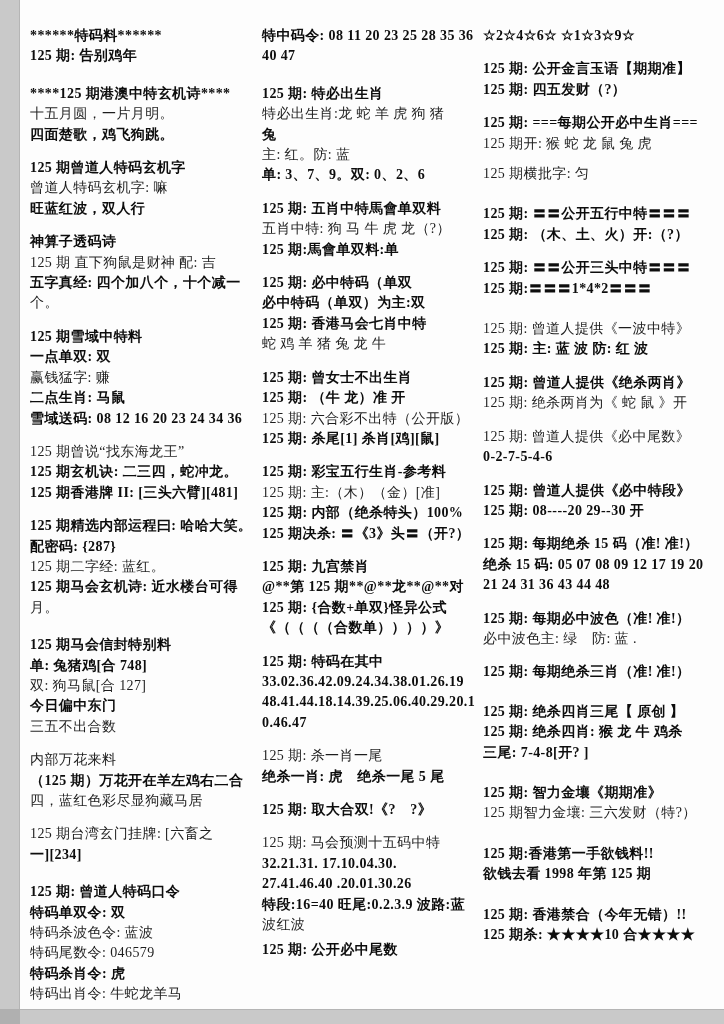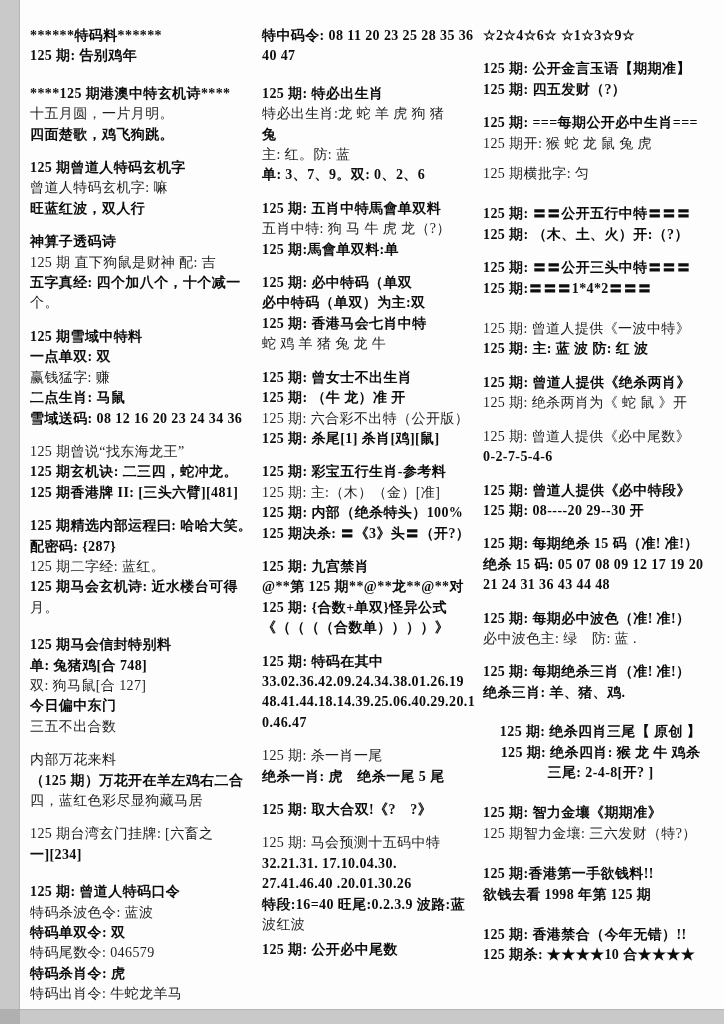--- a/index.html
+++ b/index.html
@@ -77,22 +77,22 @@
         <div class="line">内部万花来料</div>
         <div class="line b">（125 期）万花开在羊左鸡右二合</div>
         <div class="line">四，蓝红色彩尽显狗藏马居</div>
       </div>
       <div class="block">
         <div class="line">125 期台湾玄门挂牌: [六畜之</div>
         <div class="line b">一][234]</div>
       </div>
       <div class="block" style="margin-top: 17px;">
         <div class="line b">125 期: 曾道人特码口令</div>
+        <div class="line b">特码单双令: 双</div>
         <div class="line">特码杀波色令: 蓝波</div>
-        <div class="line b">特码单双令: 双</div>
         <div class="line">特码尾数令: 046579</div>
         <div class="line b">特码杀肖令: 虎</div>
         <div class="line">特码出肖令: 牛蛇龙羊马</div>
       </div>
     </div>
   <div class="col" style="left: 262px; width: 220px;">
       <div class="block">
         <div class="line b">特中码令: 08 11 20 23 25 28 35 36</div>
         <div class="line b">40 47</div>
       </div>
@@ -199,26 +199,25 @@
         <div class="line b">125 期: 每期绝杀 15 码（准! 准!）</div>
         <div class="line b">绝杀 15 码: 05 07 08 09 12 17 19 20</div>
         <div class="line b">21 24 31 36 43 44 48</div>
       </div>
       <div class="block">
         <div class="line b">125 期: 每期必中波色（准! 准!）</div>
         <div class="line">必中波色主:  绿　防:  蓝 .</div>
       </div>
       <div class="block">
         <div class="line b">125 期: 每期绝杀三肖（准! 准!）</div>
-        <div class="line b">绝杀三肖:  羊、猪、鸡.</div>
-      </div>
-      <div class="block" style="margin-top: 19px; text-align: center;">
+      </div>
+      <div class="block" style="margin-top: 19px;">
         <div class="line b">125 期: 绝杀四肖三尾【 原创 】</div>
         <div class="line b">125 期: 绝杀四肖: 猴 龙 牛 鸡杀</div>
-        <div class="line b">三尾: 2-4-8[开? ]</div>
+        <div class="line b">三尾: 7-4-8[开? ]</div>
       </div>
       <div class="block" style="margin-top: 20px;">
         <div class="line b">125 期: 智力金壤《期期准》</div>
         <div class="line">125 期智力金壤: 三六发财（特?）</div>
       </div>
       <div class="block" style="margin-top: 20px;">
         <div class="line b">125 期:香港第一手欲钱料!!</div>
         <div class="line b">欲钱去看 1998 年第 125 期</div>
       </div>
       <div class="block" style="margin-top: 20px;">

